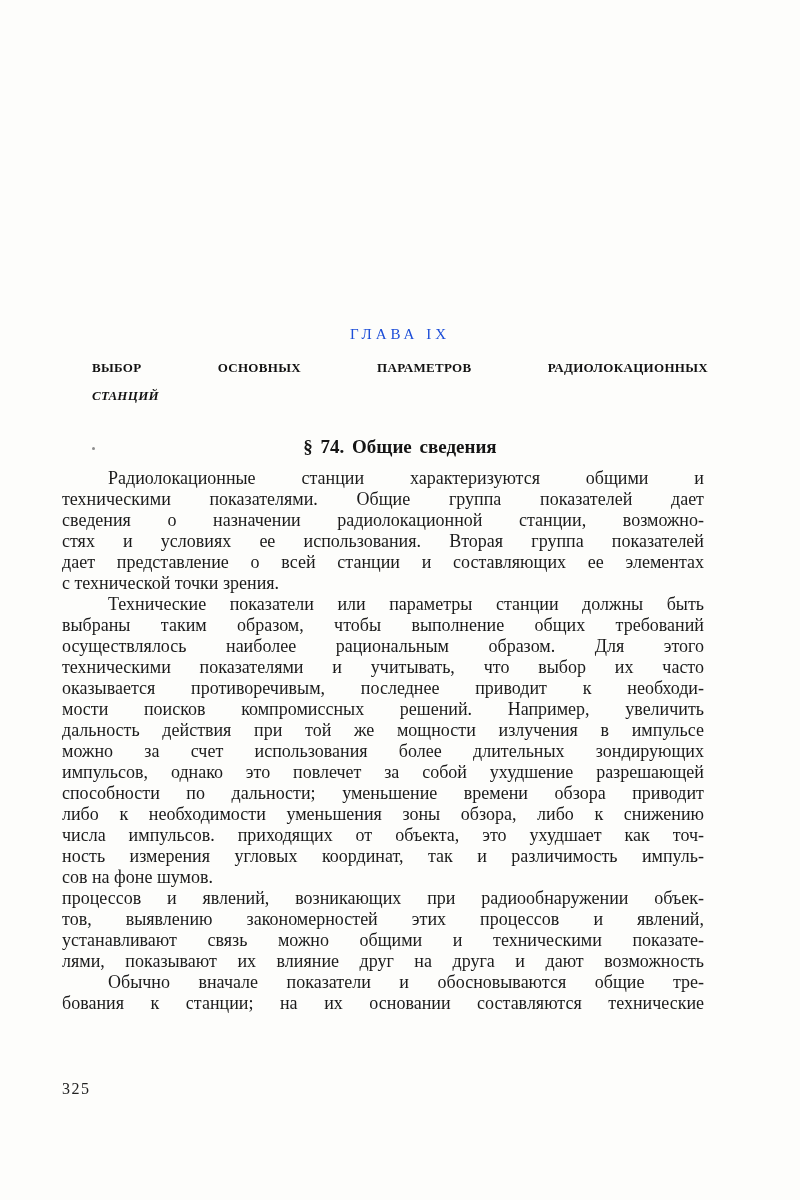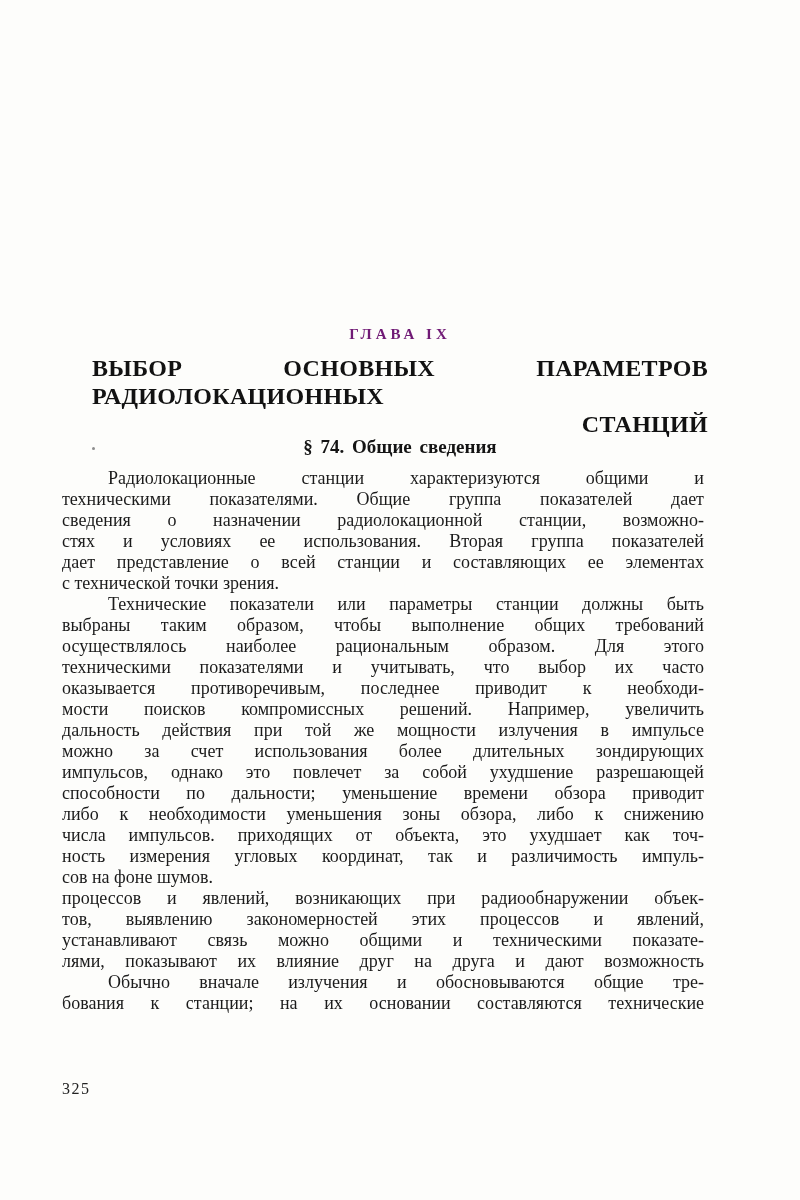--- a/index.html
+++ b/index.html
@@ -19,43 +19,44 @@
     font-family: "Liberation Serif", "DejaVu Serif", serif;
     color: #1b1b1b;
   }
   .chapter-label {
     position: absolute;
     top: 326px;
     left: 92px;
     width: 616px;
     text-align: center;
     font-size: 15px;
-    font-weight: 700;
+    font-weight: 400;
     letter-spacing: 4px;
-    color: #701a75;
+    color: #1d4ed8;
     white-space: nowrap;
   }
   .book-title {
     position: absolute;
     top: 354px;
     left: 92px;
     width: 616px;
-    font-size: 24px;
+    font-size: 13px;
     font-weight: 700;
     line-height: 28px;
     color: #121212;
     letter-spacing: 0.3px;
   }
   .title-line1 {
     text-align: justify;
     text-align-last: justify;
     white-space: normal;
   }
   .title-line2 {
-    text-align: right;
+    text-align: left;
+    font-style: italic;
   }
   .section-heading {
     position: absolute;
     top: 436px;
     left: 92px;
     width: 616px;
     text-align: center;
     font-size: 19px;
     font-weight: 700;
     color: #141414;
@@ -139,19 +140,19 @@
         <div class="line">ность измерения угловых координат, так и различимость импуль-</div>
         <div class="line lastline">сов на фоне шумов.</div>
       </div>
       <div class="paragraph">
         <div class="line">процессов и явлений, возникающих при радиообнаружении объек-</div>
         <div class="line">тов, выявлению закономерностей этих процессов и явлений,</div>
         <div class="line">устанавливают связь можно общими и техническими показате-</div>
         <div class="line">лями, показывают их влияние друг на друга и дают возможность</div>
       </div>
       <div class="paragraph">
-        <div class="line first">Обычно вначале излучения и обосновываются общие тре-</div>
+        <div class="line first">Обычно вначале показатели и обосновываются общие тре-</div>
         <div class="line">бования к станции; на их основании составляются технические</div>
       </div>
     </div>
 
   <div class="page-number">325</div>
 </div>
 
 </body></html>

